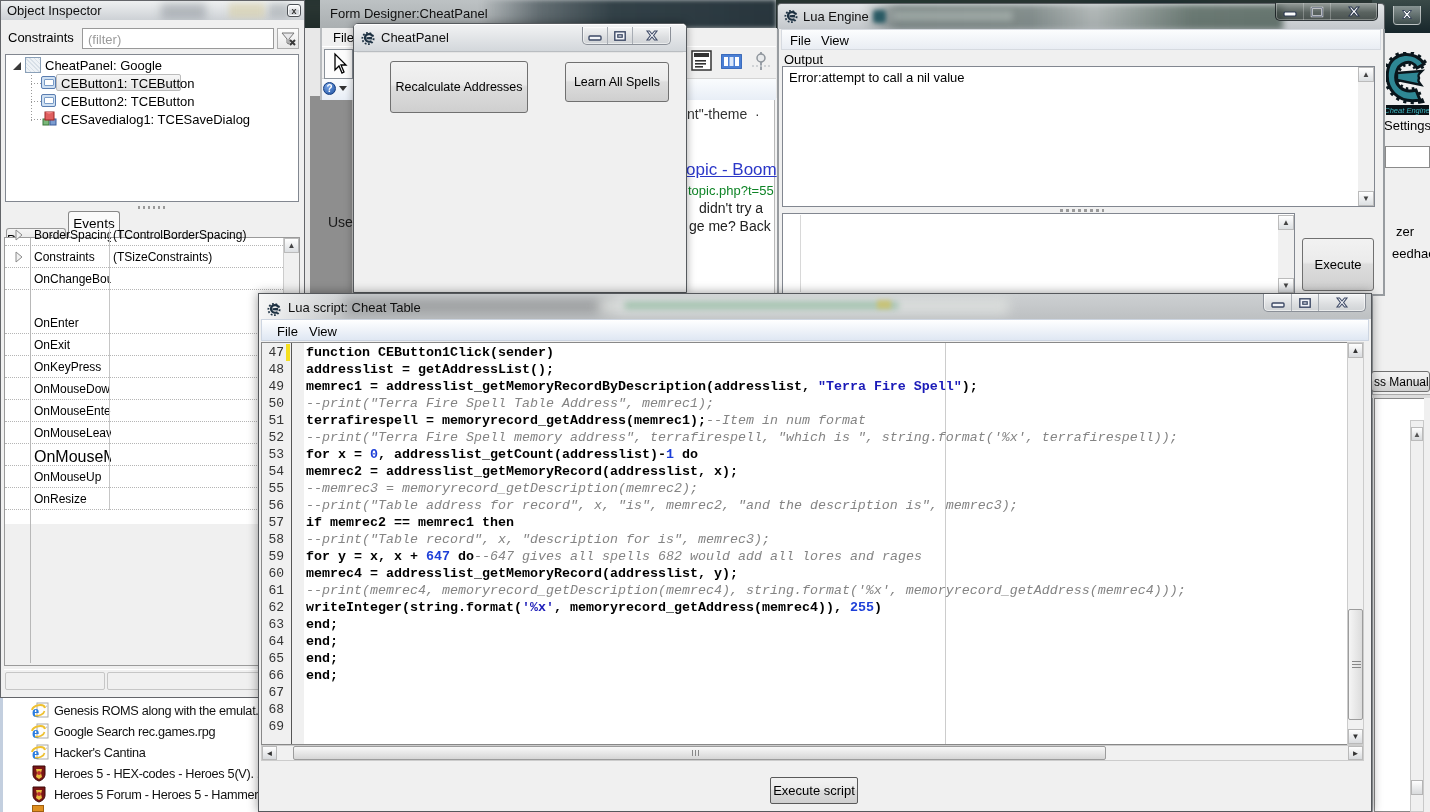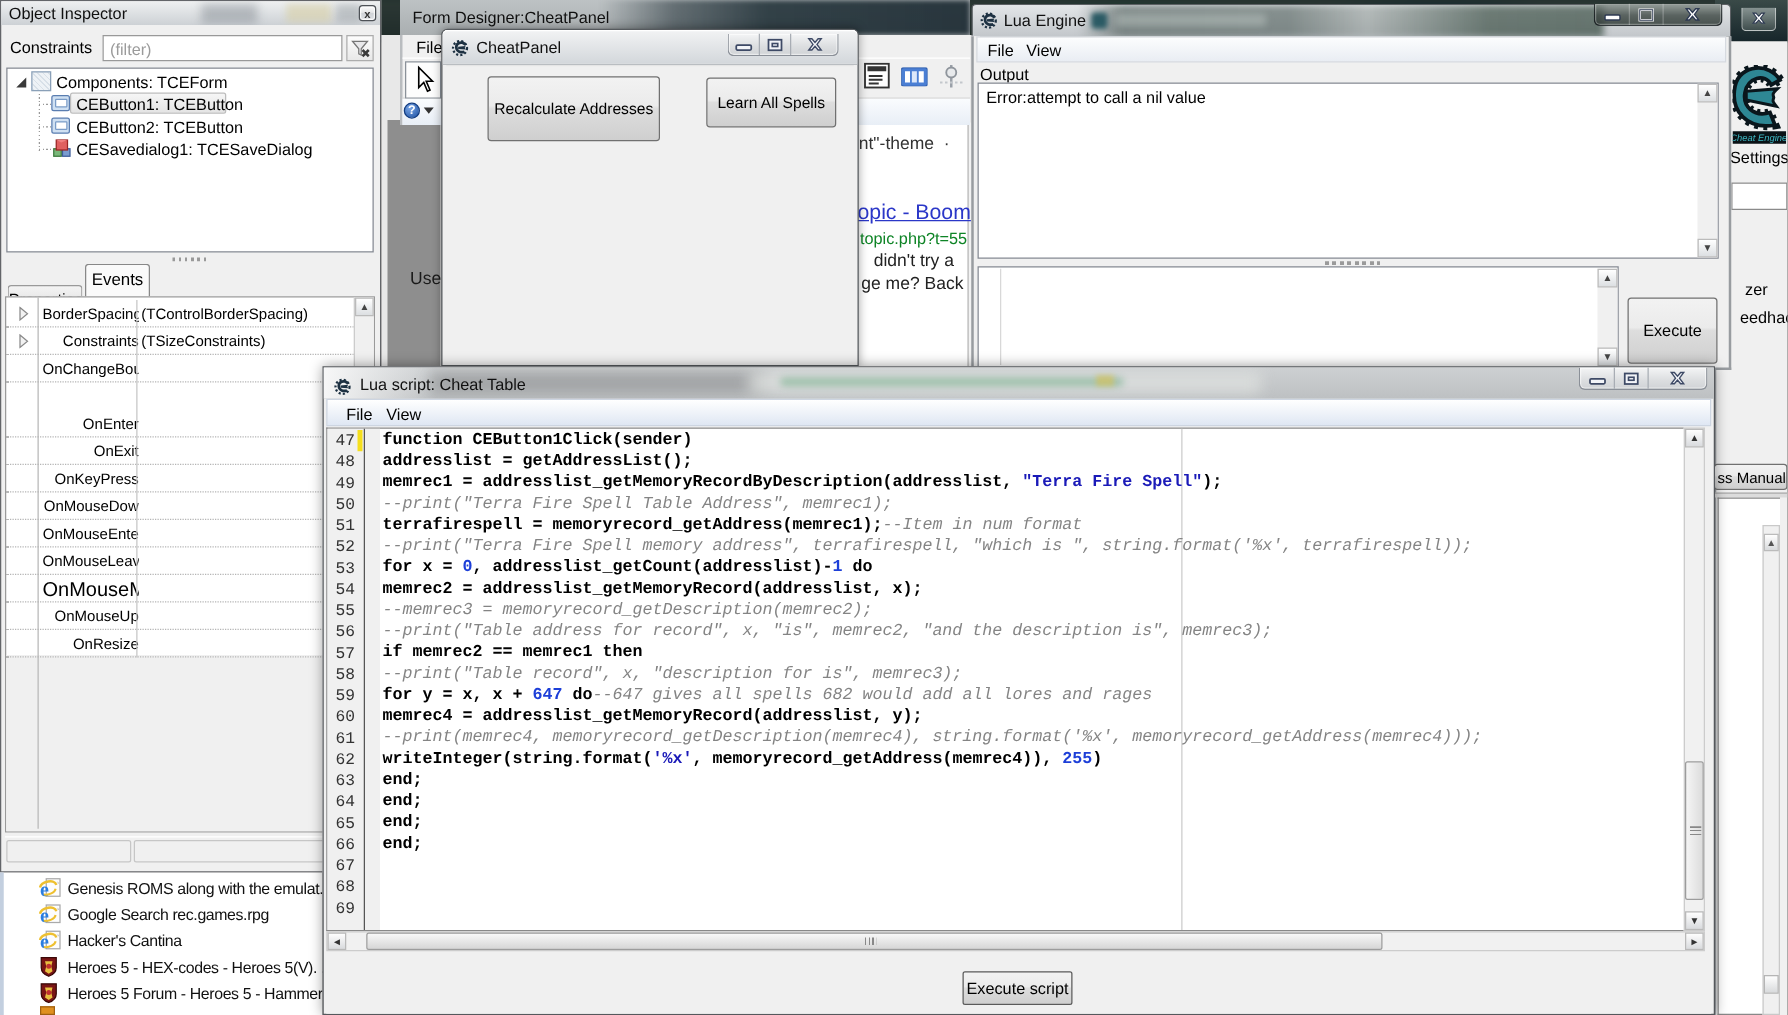--- a/index.html
+++ b/index.html
@@ -240,21 +240,21 @@
         <path d="M4 4 L16 4 L11 10 L11 15 L9 14 L9 10 Z" fill="#e8e8ea" stroke="#777" stroke-width="1"></path>
         <path d="M12 11 L17 16 M17 11 L12 16" stroke="#3a3a3a" stroke-width="2"></path>
       </svg>
   </div>
 
   <div class="abs sunken" style="left:5px;top:54px;width:294px;height:148px;"></div>
   <svg class="abs" style="left:12px;top:60px;" width="12" height="12">
       <path d="M9 2 L9 10 L1 10 Z" fill="#3a3a3a"></path>
     </svg>
   <div class="abs" style="left:25px;top:57px;width:16px;height:16px;background:#eef2f6;border:1px solid #8aa0b8;background-image:repeating-linear-gradient(45deg,rgba(150,170,190,.25) 0 1px,transparent 1px 3px);"></div>
-  <div class="abs" style="left:45px;top:58px;font-size:13px;">Components: TCEForm</div>
+  <div class="abs" style="left:45px;top:58px;font-size:13px;">CheatPanel: Google</div>
 
   <div class="abs" style="left:31px;top:75px;width:1px;height:46px;background:repeating-linear-gradient(#999 0 1px,transparent 1px 3px);"></div>
   <div class="abs" style="left:31px;top:83px;width:10px;height:1px;background:repeating-linear-gradient(90deg,#999 0 1px,transparent 1px 3px);"></div>
   <div class="abs" style="left:31px;top:101px;width:10px;height:1px;background:repeating-linear-gradient(90deg,#999 0 1px,transparent 1px 3px);"></div>
   <div class="abs" style="left:31px;top:119px;width:10px;height:1px;background:repeating-linear-gradient(90deg,#999 0 1px,transparent 1px 3px);"></div>
 
   <div class="abs" style="left:56px;top:74px;width:125px;height:17px;background:linear-gradient(#f6f6f6,#e4e4e4);border:1px solid #bcbcbc;border-radius:2px;"></div>
   <div class="abs" style="left:41px;top:76px;width:15px;height:13px;background:#cfe0f2;border:1px solid #5a7db0;border-radius:2px;">
       <div style="margin:2px 1.5px 1.5px 1.5px;height:7px;background:#fff;border:1px solid #7a9cc8;border-radius:1px;"></div>
     </div>
@@ -272,21 +272,21 @@
   <div class="abs" style="left:61px;top:112px;font-size:13px;">CESavedialog1: TCESaveDialog</div>
 
   <div class="abs" style="left:138px;top:206px;width:30px;height:3px;background:repeating-linear-gradient(90deg,#999 0 2px,transparent 2px 5px);"></div>
 
   <div class="abs" style="left:6px;top:215px;width:60px;height:20px;background:linear-gradient(#f4f4f4,#dcdcdc);border:1px solid #9a9a9a;border-bottom:none;border-radius:3px 3px 0 0;font-size:13px;text-align:right;line-height:21px;margin-top:13px;">Properties</div>
   <div class="abs" style="left:68px;top:211px;width:52px;height:27px;background:#fafafa;border:1px solid #888;border-bottom:none;border-radius:3px 3px 0 0;font-size:13.5px;text-align:center;line-height:24px;">Events</div>
 
   <div class="abs" style="left:4px;top:237px;width:296px;height:429px;background:#fff;border:1px solid #9a9a9a;"></div>
   <div class="abs" style="left:5px;top:524px;width:278px;height:141px;background:#f0f0f0;"></div>
   <div class="abs" style="left:30px;top:238px;width:1px;height:425px;background:#b8b8b8;"></div>
-  <div id="propgrid" class="abs" style="left:5px;top:240px;width:278px;height:300px;text-align:right;">
+  <div id="propgrid" class="abs" style="left:5px;top:224px;width:278px;height:300px;">
       <div style="position:absolute;left:0;top:0px;width:278px;height:22px;border-bottom:1px dotted #b5b5b5;">
         <svg style="position:absolute;left:9px;top:5px;" width="10" height="12">
           <path d="M2 1 L8 6 L2 11 Z" fill="#f2f2f2" stroke="#8a8a8a" stroke-width="1"></path>
         </svg>
         <span style="position:absolute;left:29px;top:4px;width:77px;overflow:hidden;font-size:12px;white-space:nowrap;">BorderSpacing</span>
         <span style="position:absolute;left:108px;top:4px;font-size:12px;white-space:nowrap;">(TControlBorderSpacing)</span>
       </div>
       <div style="position:absolute;left:0;top:22px;width:278px;height:22px;border-bottom:1px dotted #b5b5b5;">
         <svg style="position:absolute;left:9px;top:5px;" width="10" height="12">
           <path d="M2 1 L8 6 L2 11 Z" fill="#f2f2f2" stroke="#8a8a8a" stroke-width="1"></path>

